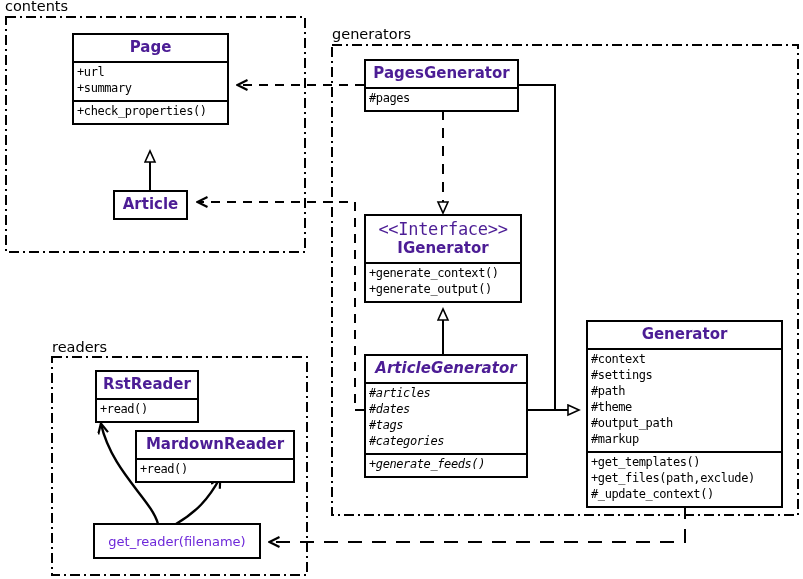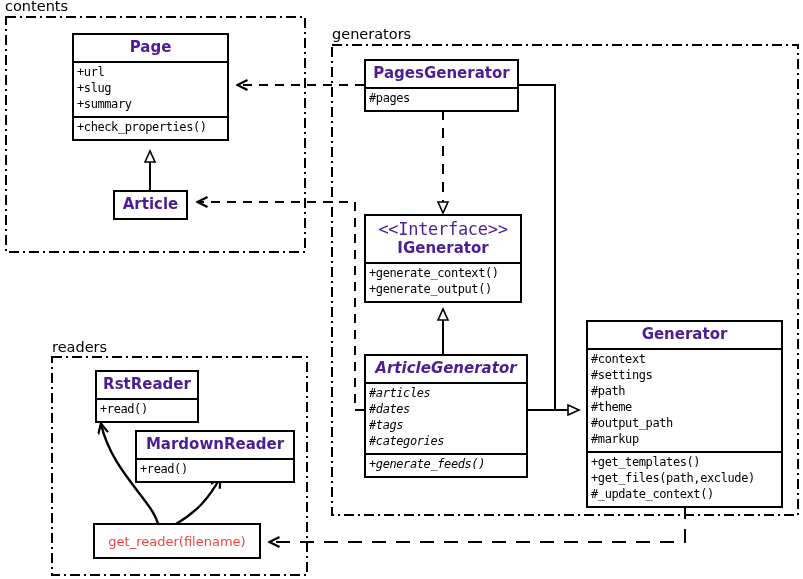--- a/index.html
+++ b/index.html
@@ -59,21 +59,21 @@
   .plain-box {
     position: absolute;
     box-sizing: border-box;
     border: 2px solid #000;
     background: #fff;
     display: flex;
     align-items: center;
     justify-content: center;
     font-size: 13px;
     font-family: "DejaVu Sans", sans-serif;
-    color: #ef4444;
+    color: #6d28d9;
     z-index: 5;
   }
   .pkg-label {
     position: absolute;
     font-family: "DejaVu Sans", sans-serif;
     font-size: 14.5px;
     color: #000;
     background: #fff;
     padding: 0 3px 0 1px;
     z-index: 3;
@@ -161,21 +161,20 @@
     <g>
       <path d="M176,524 C196,512 208,500 220,478" fill="none" stroke="#000" stroke-width="2.4" marker-end="url(#openArrowSolid)"></path>
     </g>
   </svg>
 
   <div class="uml-class" style="left:72px; top:33px; width:157px;">
     <div class="uml-name">Page</div>
     <div class="uml-sep"></div>
     <div class="uml-compartment">
       <div class="uml-item">+url</div>
-      <div class="uml-item">+slug</div>
       <div class="uml-item">+summary</div>
     </div>
     <div class="uml-sep"></div>
     <div class="uml-compartment">
       <div class="uml-item">+check_properties()</div>
     </div>
   </div>
 
   <div class="uml-class" style="left:113px; top:190px; width:75px;">
     <div class="uml-name">Article</div>

